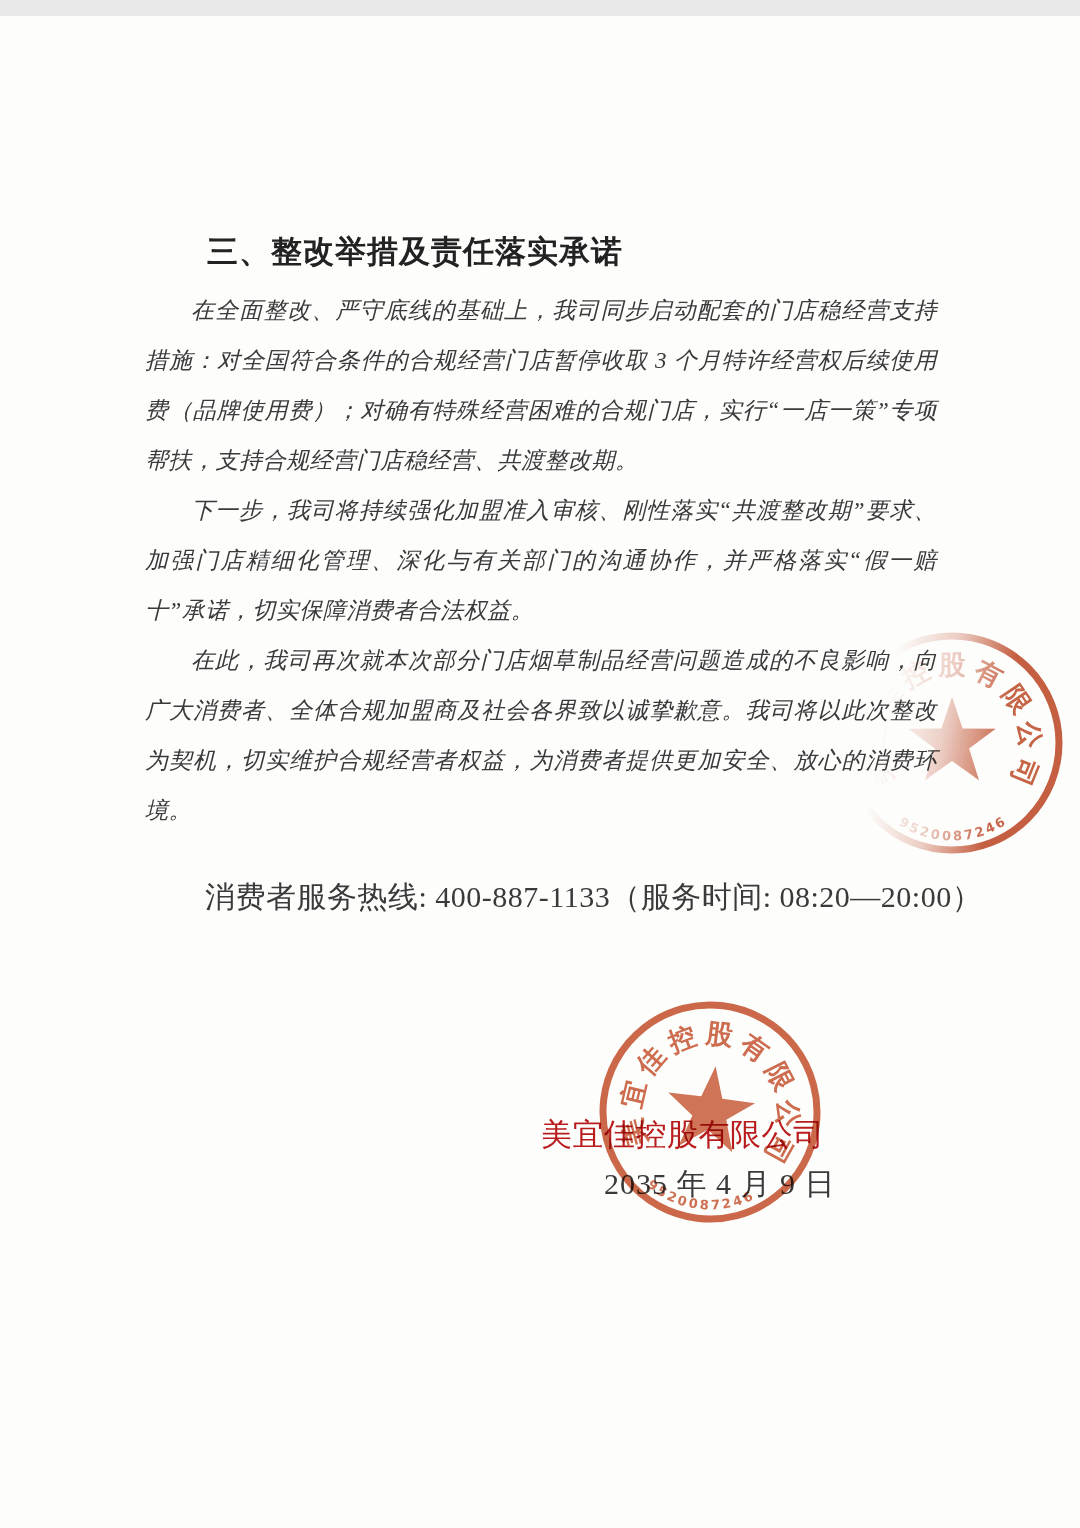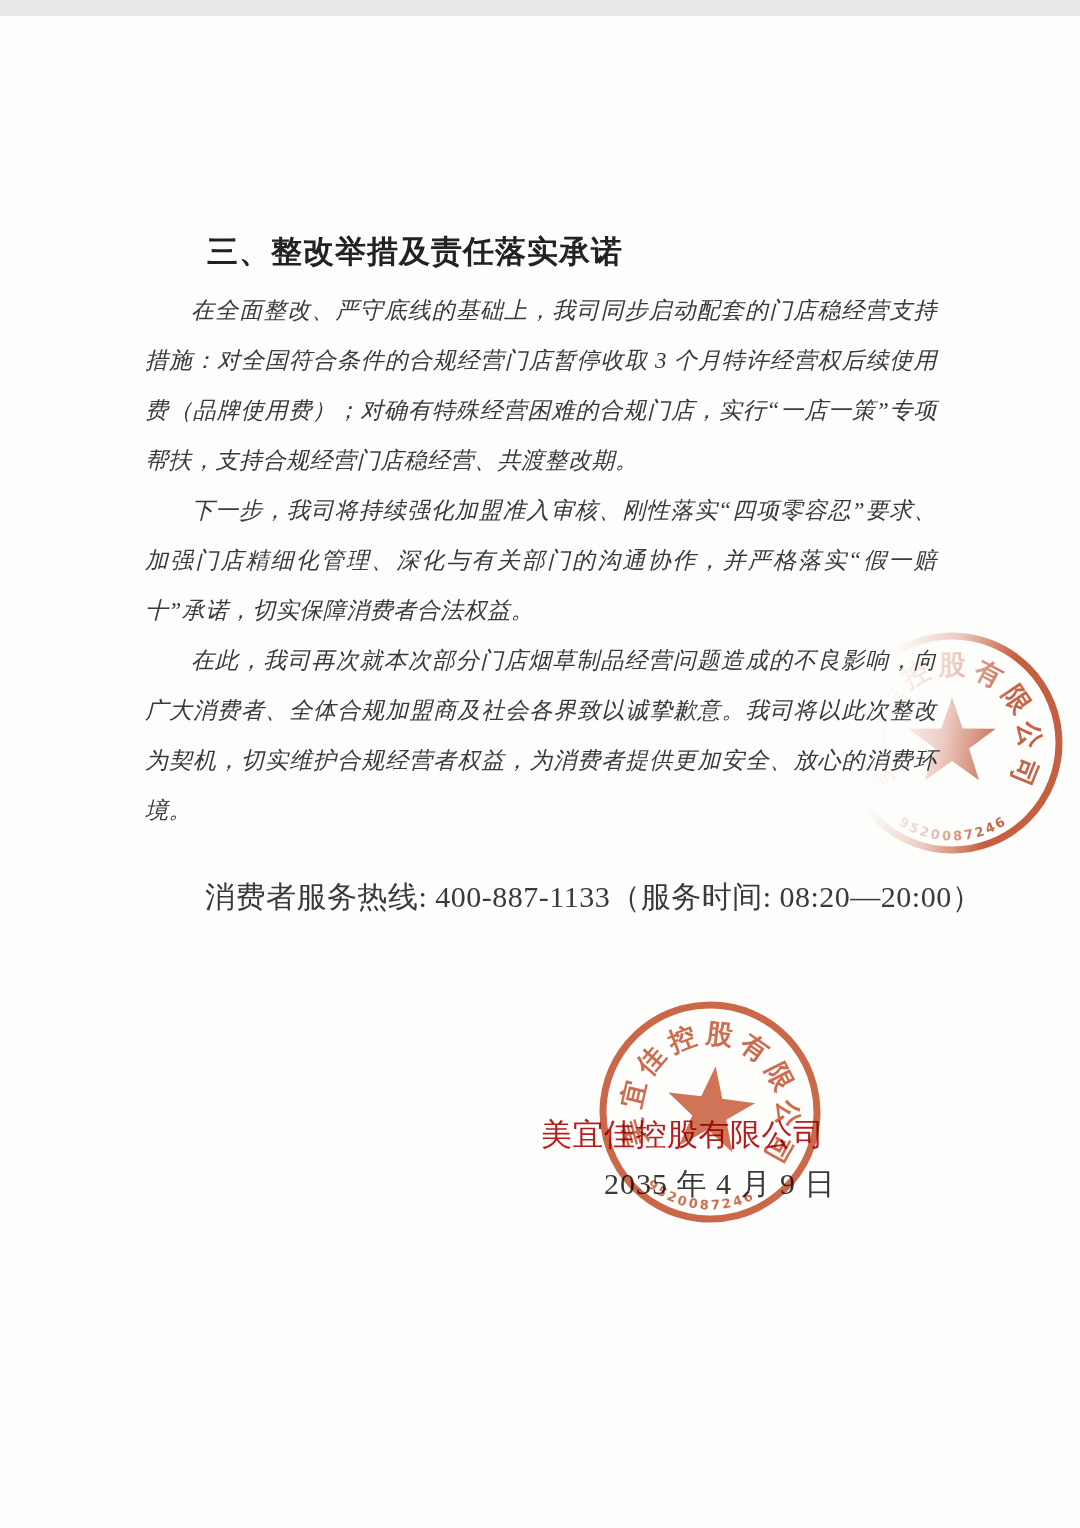--- a/index.html
+++ b/index.html
@@ -82,21 +82,21 @@
   }
 </style>
 </head>
 <body>
 
 <div class="page">
 
   <div class="content">
     <h2 class="heading">三、整改举措及责任落实承诺</h2>
     <p class="para">在全面整改、严守底线的基础上，我司同步启动配套的门店稳经营支持措施：对全国符合条件的合规经营门店暂停收取 3 个月特许经营权后续使用费（品牌使用费）；对确有特殊经营困难的合规门店，实行“一店一策”专项帮扶，支持合规经营门店稳经营、共渡整改期。</p>
-    <p class="para">下一步，我司将持续强化加盟准入审核、刚性落实“四项零容忍”要求、加强门店精细化管理、深化与有关部门的沟通协作，并严格落实“假一赔十”承诺，切实保障消费者合法权益。</p>
+    <p class="para">下一步，我司将持续强化加盟准入审核、刚性落实“共渡整改期”要求、加强门店精细化管理、深化与有关部门的沟通协作，并严格落实“假一赔十”承诺，切实保障消费者合法权益。</p>
     <p class="para">在此，我司再次就本次部分门店烟草制品经营问题造成的不良影响，向广大消费者、全体合规加盟商及社会各界致以诚挚歉意。我司将以此次整改为契机，切实维护合规经营者权益，为消费者提供更加安全、放心的消费环境。</p>
     <p class="hotline">消费者服务热线: 400-887-1133（服务时间: 08:20—20:00）</p>
   </div>
 
   <div class="company-line">美宜佳控股有限公司</div>
   <div class="date-line">2035 年 4 月 9 日</div>
 
   <svg id="seal-main" class="seal seal-main" viewBox="-130 -130 260 260">
       <circle cx="0" cy="0" r="107" fill="none" stroke="#c6532f" stroke-width="7" stroke-opacity="0.95"></circle>
       <polygon points="0.0,-46.0 10.6,-14.6 43.7,-14.2 17.1,5.6 27.0,37.2 0.0,18.0 -27.0,37.2 -17.1,5.6 -43.7,-14.2 -10.6,-14.6 " fill="#c6532f" fill-opacity="0.88"></polygon>

